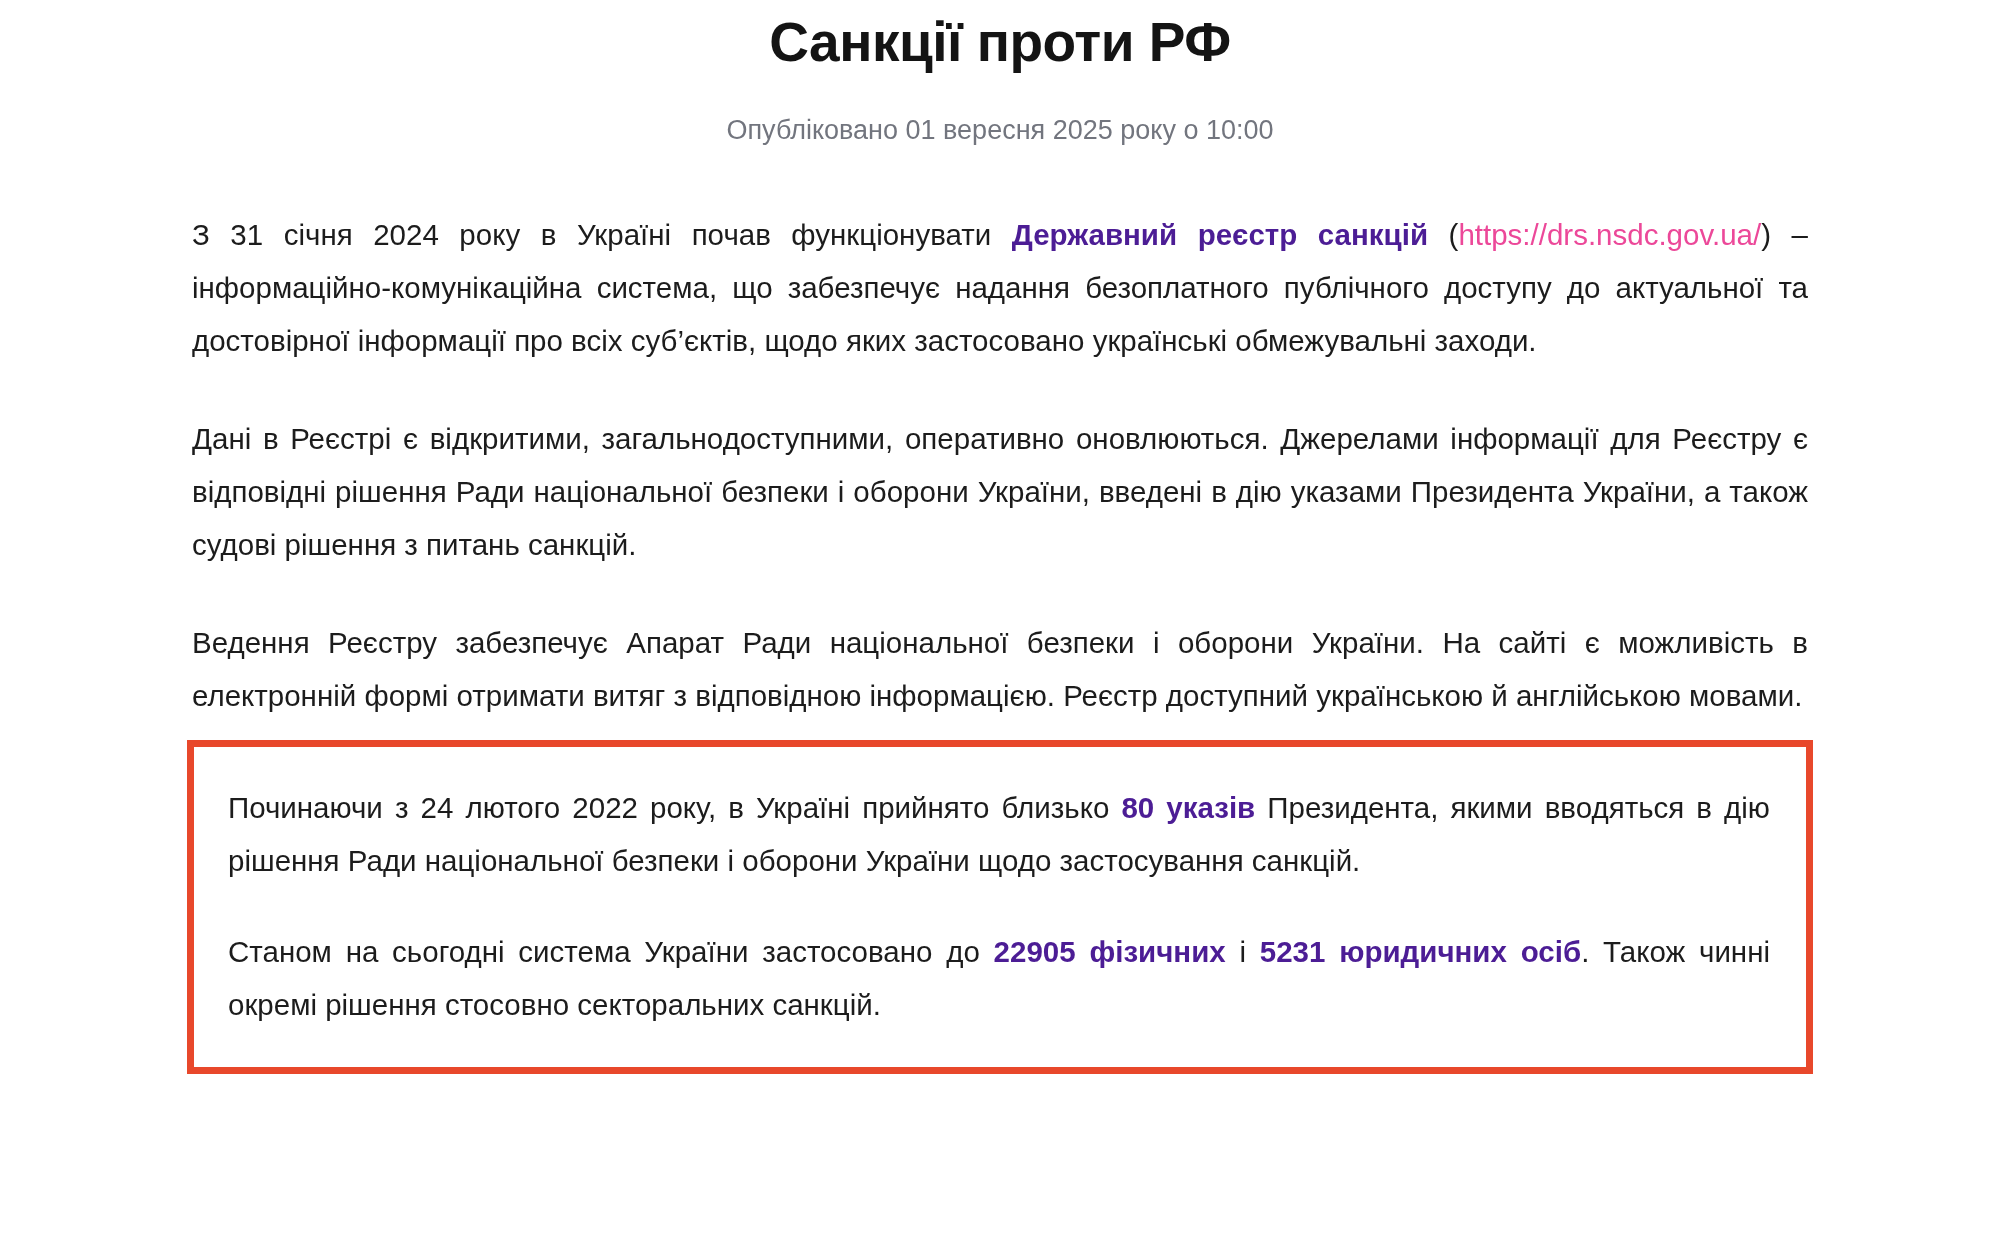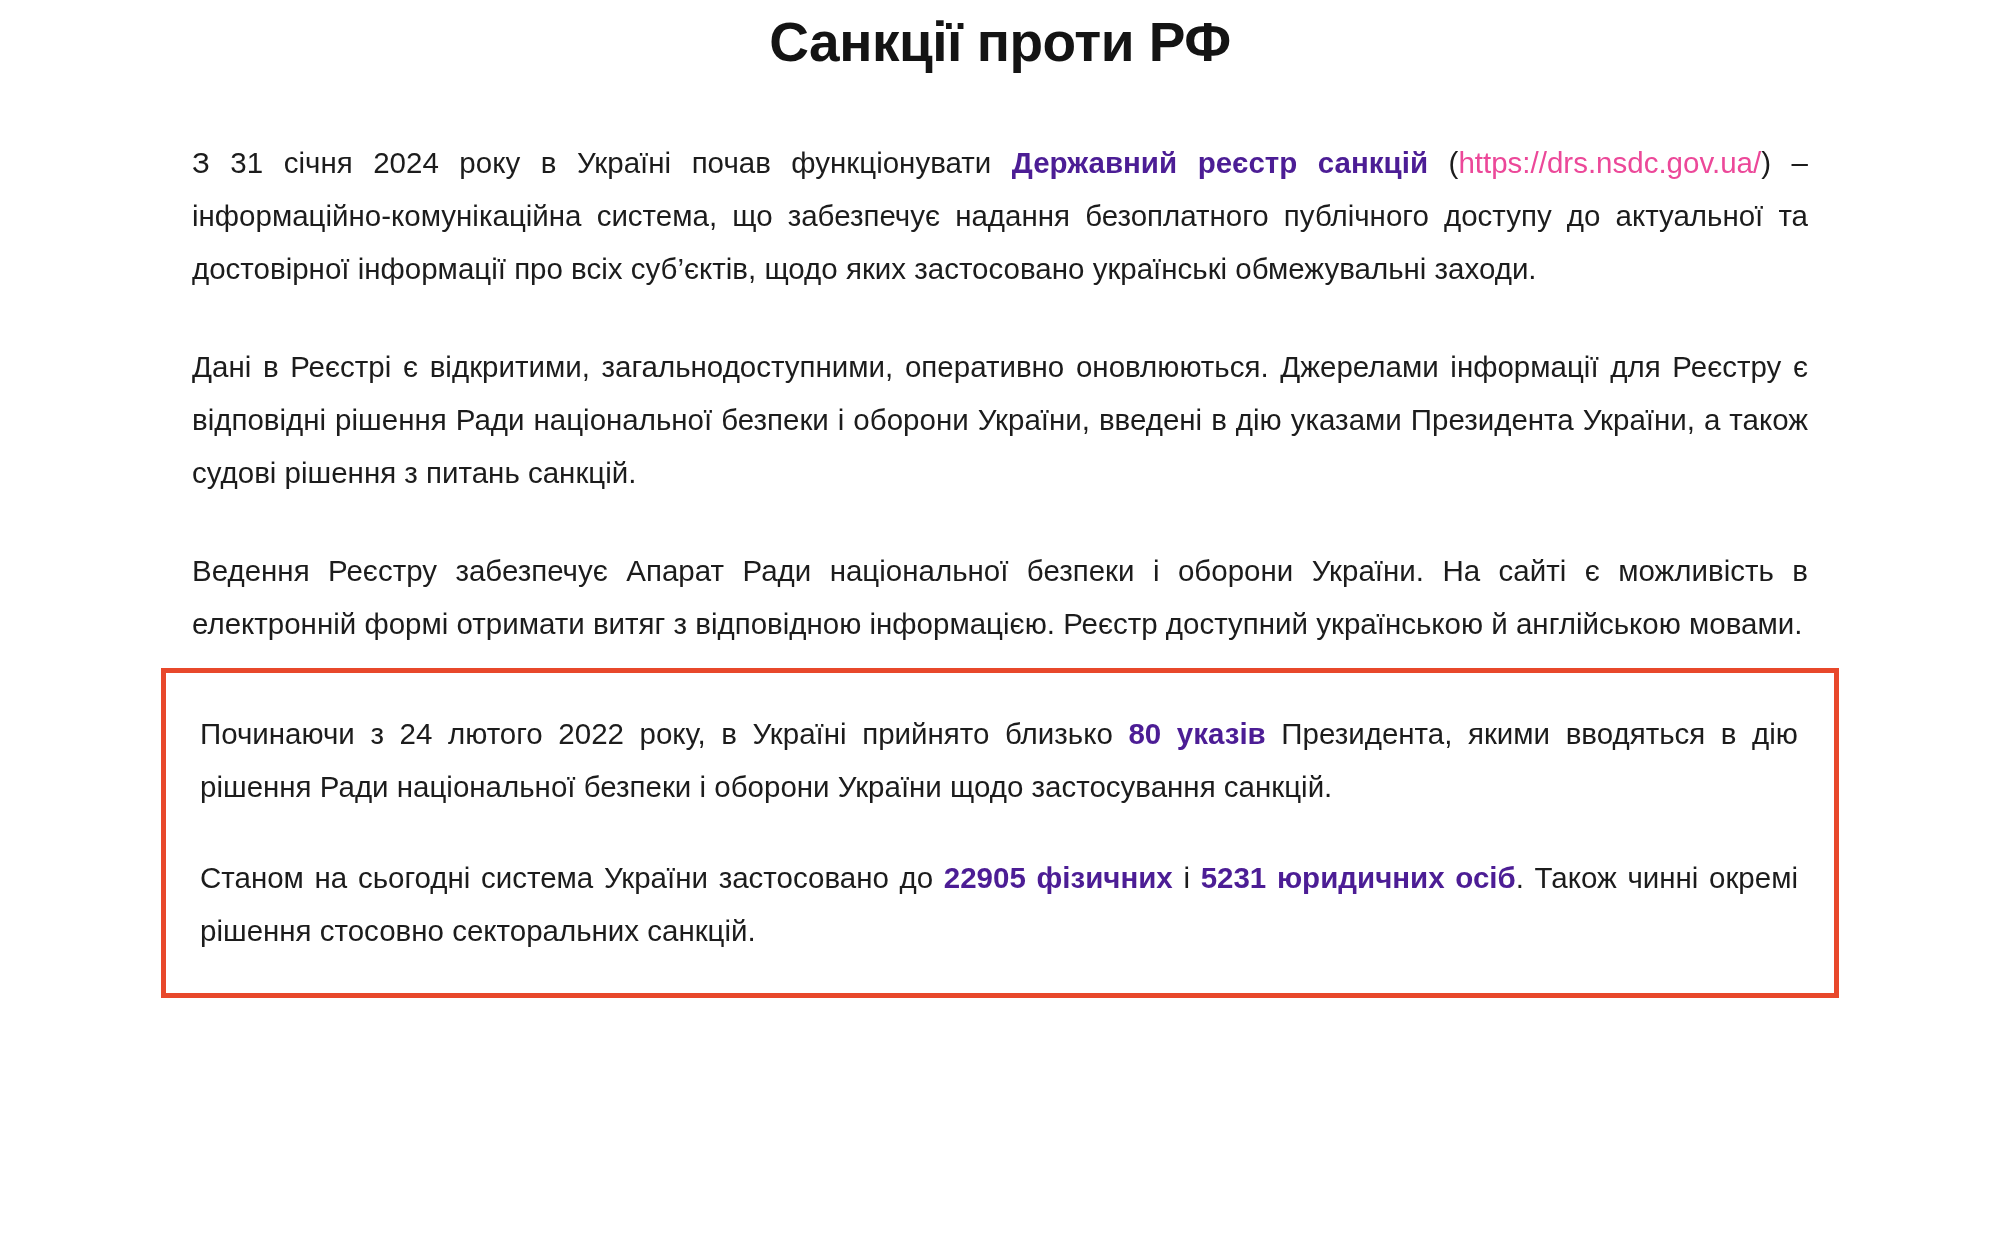--- a/index.html
+++ b/index.html
@@ -65,23 +65,23 @@
   }
   .bold {
     font-weight: 700;
     color: #4c1d95;
   }
   .link {
     color: #ec4899;
     text-decoration: none;
   }
   .callout {
-    border: 5px solid #c4b5fd;
+    border: 7px solid #c4b5fd;
     box-sizing: border-box;
-    margin: 0 1px;
+    margin: 0 27px;
     padding: 34px 36px 18px 34px;
     position: relative;
   }
   .callout p.para {
     margin-bottom: 38px;
   }
   .callout p.para:last-child {
     margin-bottom: 18px;
   }
   .spacer-top {
@@ -89,20 +89,21 @@
   }
 </style>
 </head>
 <body>
 
 <div class="page">
   <div class="article">
 
     <h1 class="page-title">Санкції проти РФ</h1>
 
+    <div class="published">Опубліковано 01 вересня 2025 року о 10:00</div>
 
     <div class="body-copy">
 
 
       <p class="para"><span>З 31 січня 2024 року в Україні почав функціонувати </span><span class="bold">Державний реєстр санкцій</span><span> (</span><a class="link" href="#">https://drs.nsdc.gov.ua/</a><span>) – </span><span>інформаційно-комунікаційна система, що забезпечує надання безоплатного публічного доступу до актуальної та достовірної інформації про всіх суб’єктів, щодо яких застосовано українські обмежувальні заходи.</span></p>
 
       <p class="para">Дані в Реєстрі є відкритими, загальнодоступними, оперативно оновлюються. Джерелами інформації для Реєстру є відповідні рішення Ради національної безпеки і оборони України, введені в дію указами Президента України, а також судові рішення з питань санкцій.</p>
 
       <p class="para">Ведення Реєстру забезпечує Апарат Ради національної безпеки і оборони України. На сайті є можливість в електронній формі отримати витяг з відповідною інформацією. Реєстр доступний українською й англійською мовами.</p>
 

